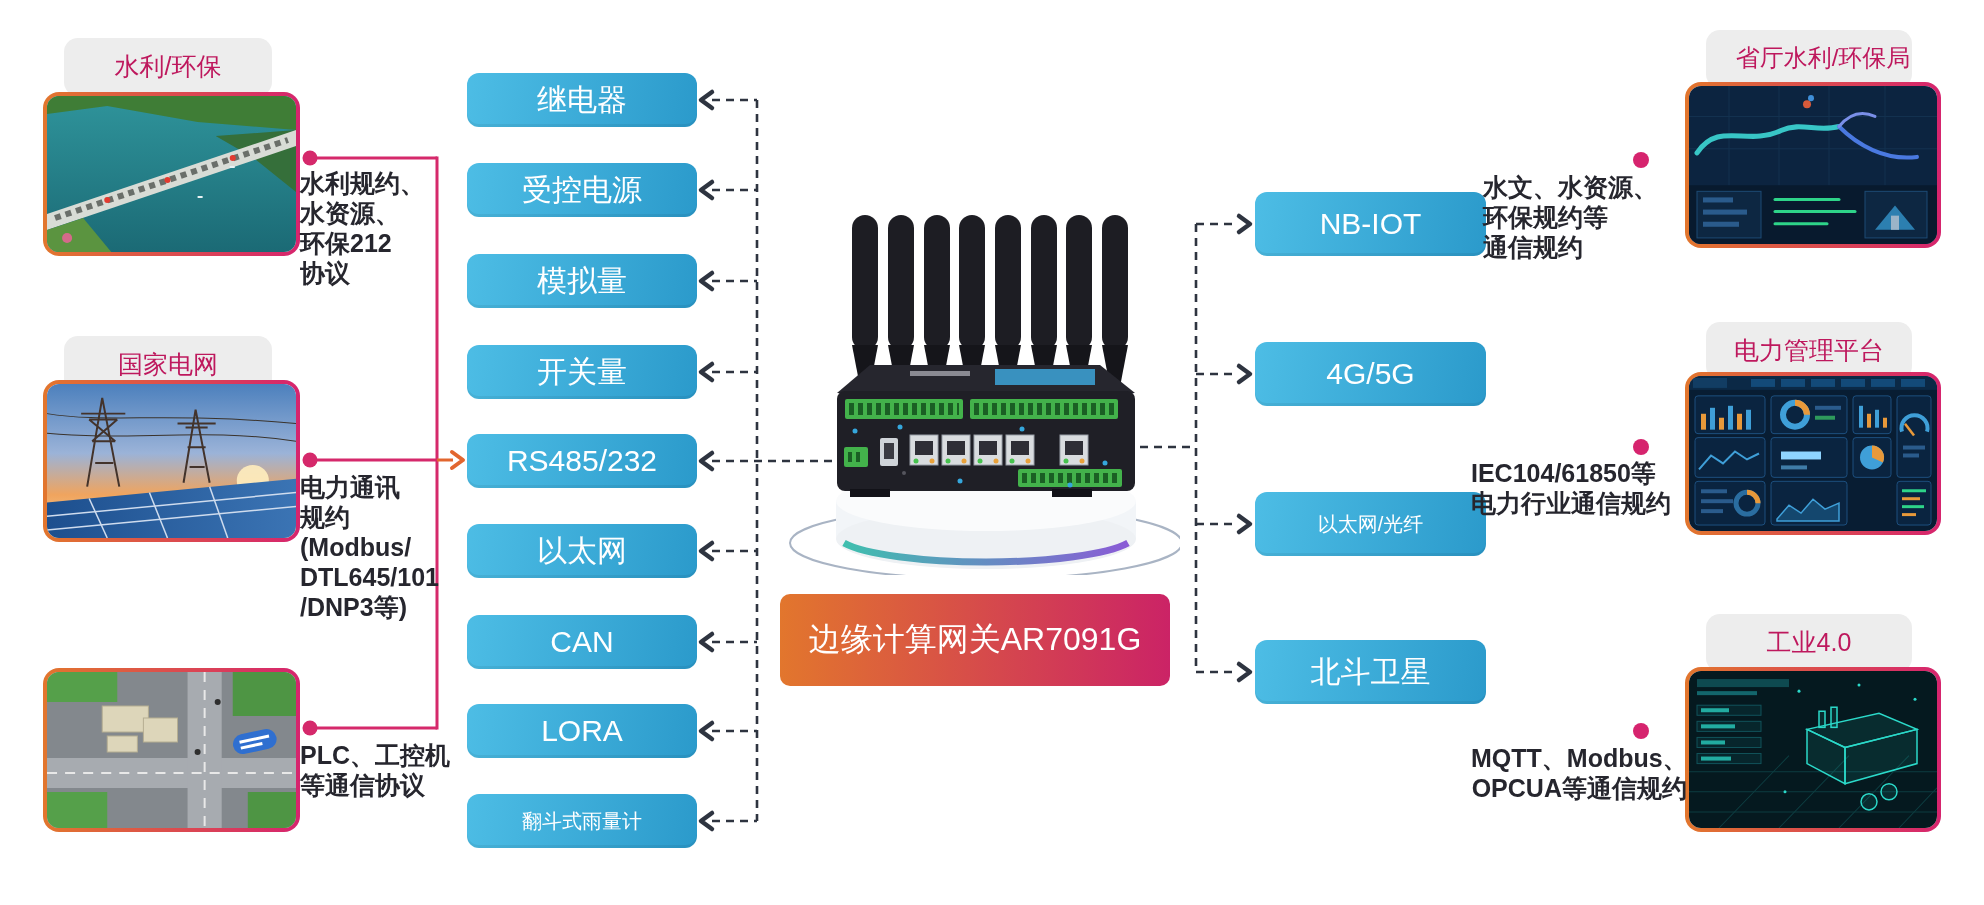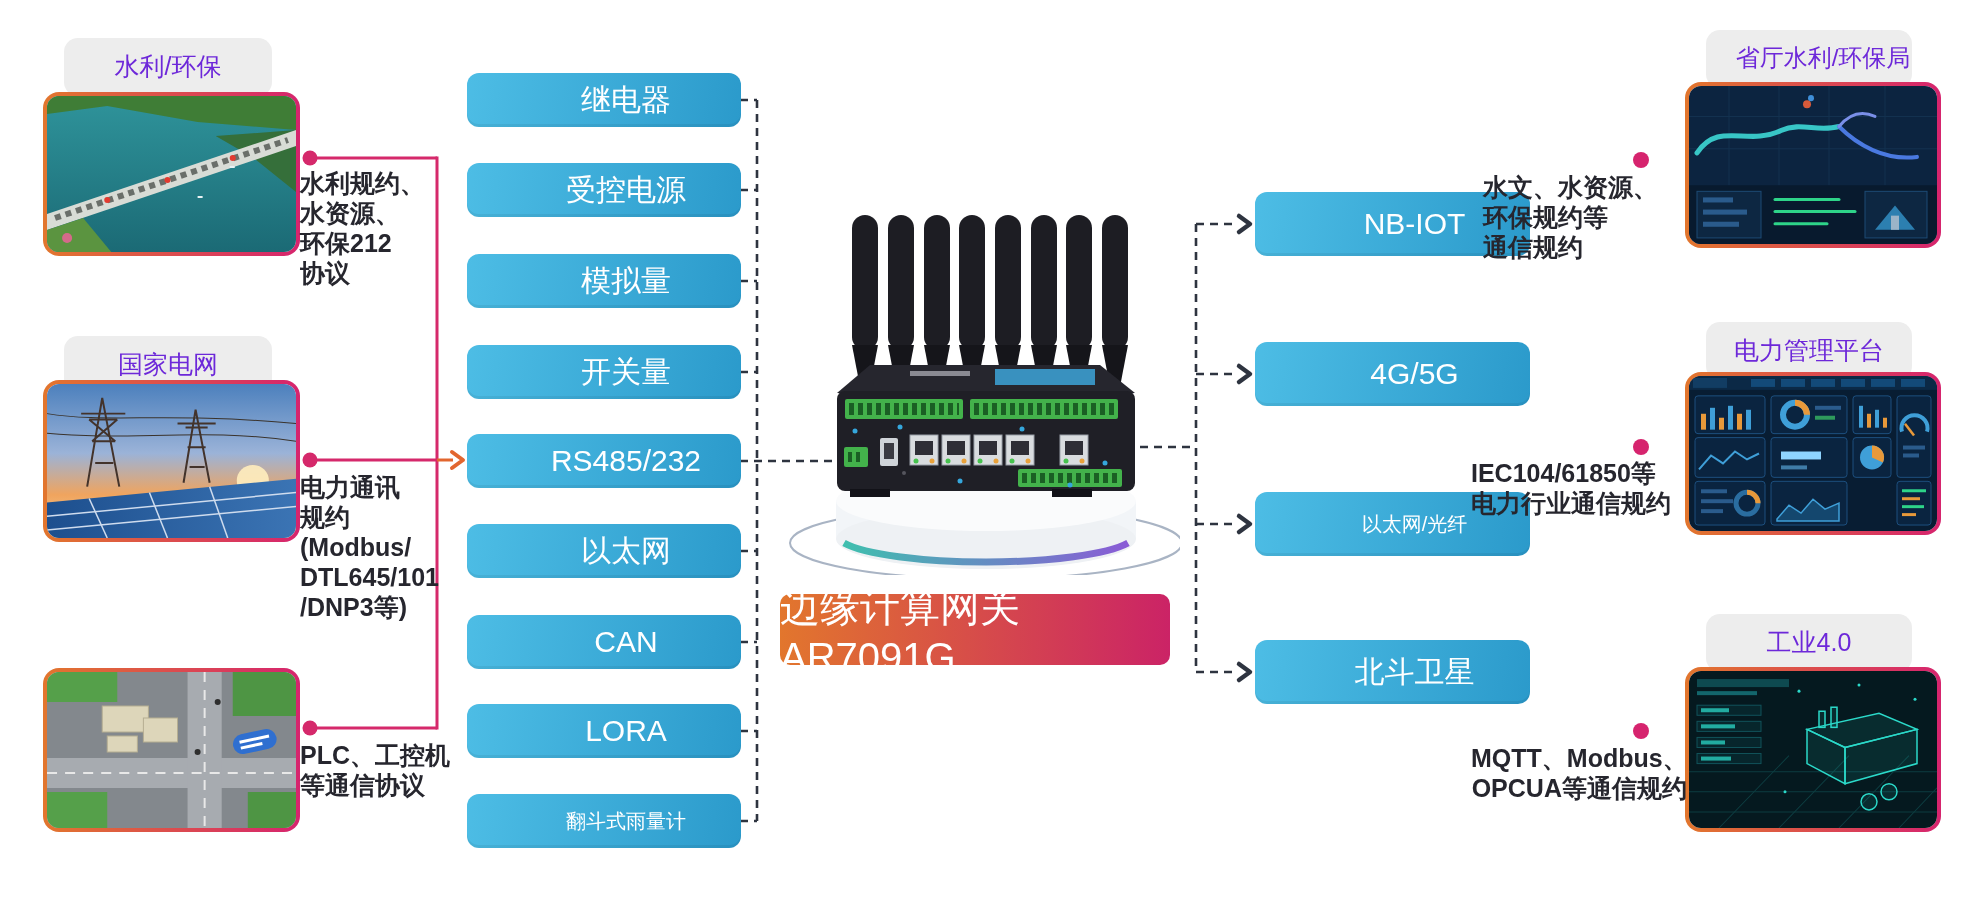--- a/index.html
+++ b/index.html
@@ -5,51 +5,50 @@
   html,body{margin:0;padding:0;background:#ffffff;}
   .canvas{
     position:relative;width:1984px;height:905px;background:#ffffff;overflow:hidden;
     font-family:"Liberation Sans","DejaVu Sans",sans-serif;
   }
   .overlay{position:absolute;left:0;top:0;width:1984px;height:905px;}
   
   .card-tab{
     position:absolute;height:58px;background:#ededed;border-radius:14px;
     text-align:center;box-sizing:border-box;padding-top:12px;
-    font-size:25px;color:#6d28d9;z-index:1;
+    font-size:25px;color:#be185d;z-index:1;
   }
   .card-img{
     position:absolute;border-radius:16px;padding:0;z-index:2;overflow:hidden;
     border:4px solid transparent;
     background:linear-gradient(#fff,#fff) padding-box,
                linear-gradient(90deg,#e2762d,#d6246e) border-box;
   }
   .card-img svg{display:block;width:100%;height:100%;}
   
   .proto{
     position:absolute;font-weight:700;font-size:25px;line-height:30px;
     color:#26262e;white-space:pre-line;z-index:3;
   }
   
   .node{
     position:absolute;display:flex;align-items:center;justify-content:center;
     color:#ffffff;border-radius:12px;z-index:3;
     background:linear-gradient(100deg,#4dbde5 0%,#2b9acb 100%);
     box-shadow:inset 0 -3px 0 rgba(0,0,0,0.06);
     font-size:30px;
-    padding-left:44px;
   }
   .node.left{left:467px;width:230px;height:54px;}
   .node.right{left:1255px;width:231px;height:64px;}
   .node.small-text{font-size:20px;}
   
   .badge{
-    position:absolute;left:780px;top:594px;width:390px;height:71px;border-radius:10px;
+    position:absolute;left:780px;top:594px;width:390px;height:92px;border-radius:10px;
     background:linear-gradient(90deg,#e2762d 0%,#cb2366 100%);
-    color:#fff;font-size:40px;display:flex;align-items:center;justify-content:center;
+    color:#fff;font-size:32px;display:flex;align-items:center;justify-content:center;
     z-index:4;
   }
   .router{position:absolute;left:760px;top:195px;width:420px;height:380px;z-index:2;}
 </style>
 </head>
 <body>
 
 <div class="canvas">
 
   <svg class="overlay" viewBox="0 0 1984 905">

